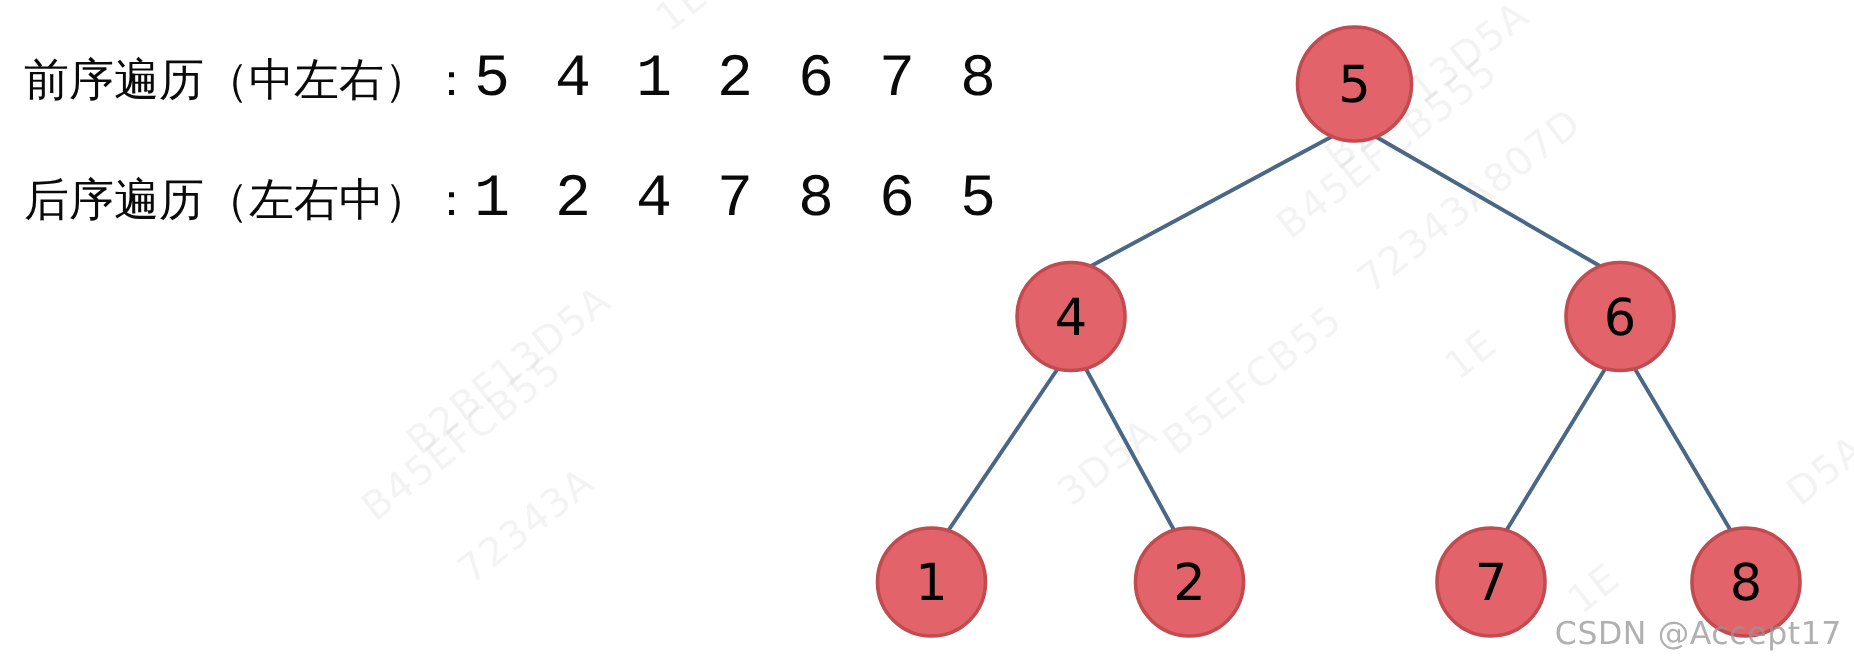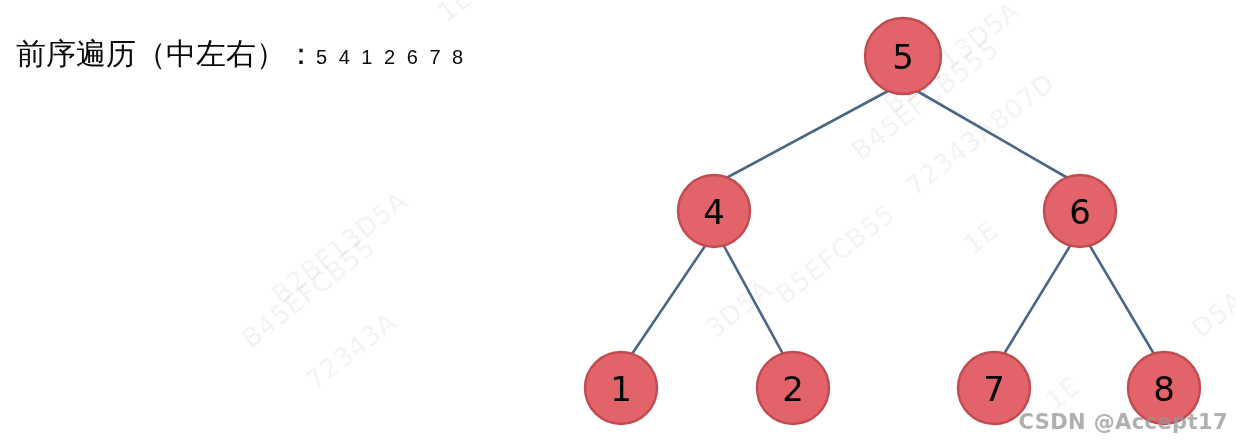--- a/index.html
+++ b/index.html
@@ -31,22 +31,22 @@
     white-space: nowrap;
     font-size: 30px;
     letter-spacing: 0px;
     color: #0a0a0a;
   }
   .traversal-label {
     font-family: Liberation Mono, monospace;
     font-size: 30px;
   }
   .traversal-seq {
-    font-family: Liberation Sans, sans-serif;
-    font-size: 20px;
+    font-family: Liberation Mono, monospace;
+    font-size: 40px;
     letter-spacing: 3px;
   }
 
   
   #tree-figure {
     position: absolute;
     left: 0;
     top: 0;
     width: 1236px;
     height: 440px;
@@ -104,21 +104,20 @@
   #credit-watermark {
     position: absolute;
     right: 8px;
     bottom: 6px;
     z-index: 4;
     font-family: "DejaVu Sans", "Liberation Sans", sans-serif;
     font-size: 21px;
     color: rgba(150, 150, 150, 0.75);
     white-space: nowrap;
     letter-spacing: 0.4px;
-    font-weight: bold;
   }
 </style>
 </head>
 <body>
 
 <div id="background-watermarks">
     <div class="bg-watermark" style="left: 432px; top: 4px;">1E</div>
     <div class="bg-watermark" style="left: 878px; top: 96px;">B2BF13D5A</div>
     <div class="bg-watermark" style="left: 846px; top: 142px;">B45EFCB555</div>
     <div class="bg-watermark" style="left: 900px; top: 178px;">72343A807D</div>
@@ -170,15 +169,16 @@
         <g>
           <ellipse class="tree-node-shape" cx="1164" cy="388" rx="36" ry="36"></ellipse>
           <text class="tree-node-label" x="1164" y="389">8</text>
         </g>
       </g>
   </svg>
 </div>
 
 <div id="traversal-list">
     <div class="traversal-line"><span class="traversal-label">前序遍历（中左右）：</span><span class="traversal-seq">5 4 1 2 6 7 8</span></div>
+    <div class="traversal-line"><span class="traversal-label">后序遍历（左右中）：</span><span class="traversal-seq">1 2 4 7 8 6 5</span></div>
   </div>
 
 <div id="credit-watermark">CSDN @Accept17</div>
 
 </body></html>

